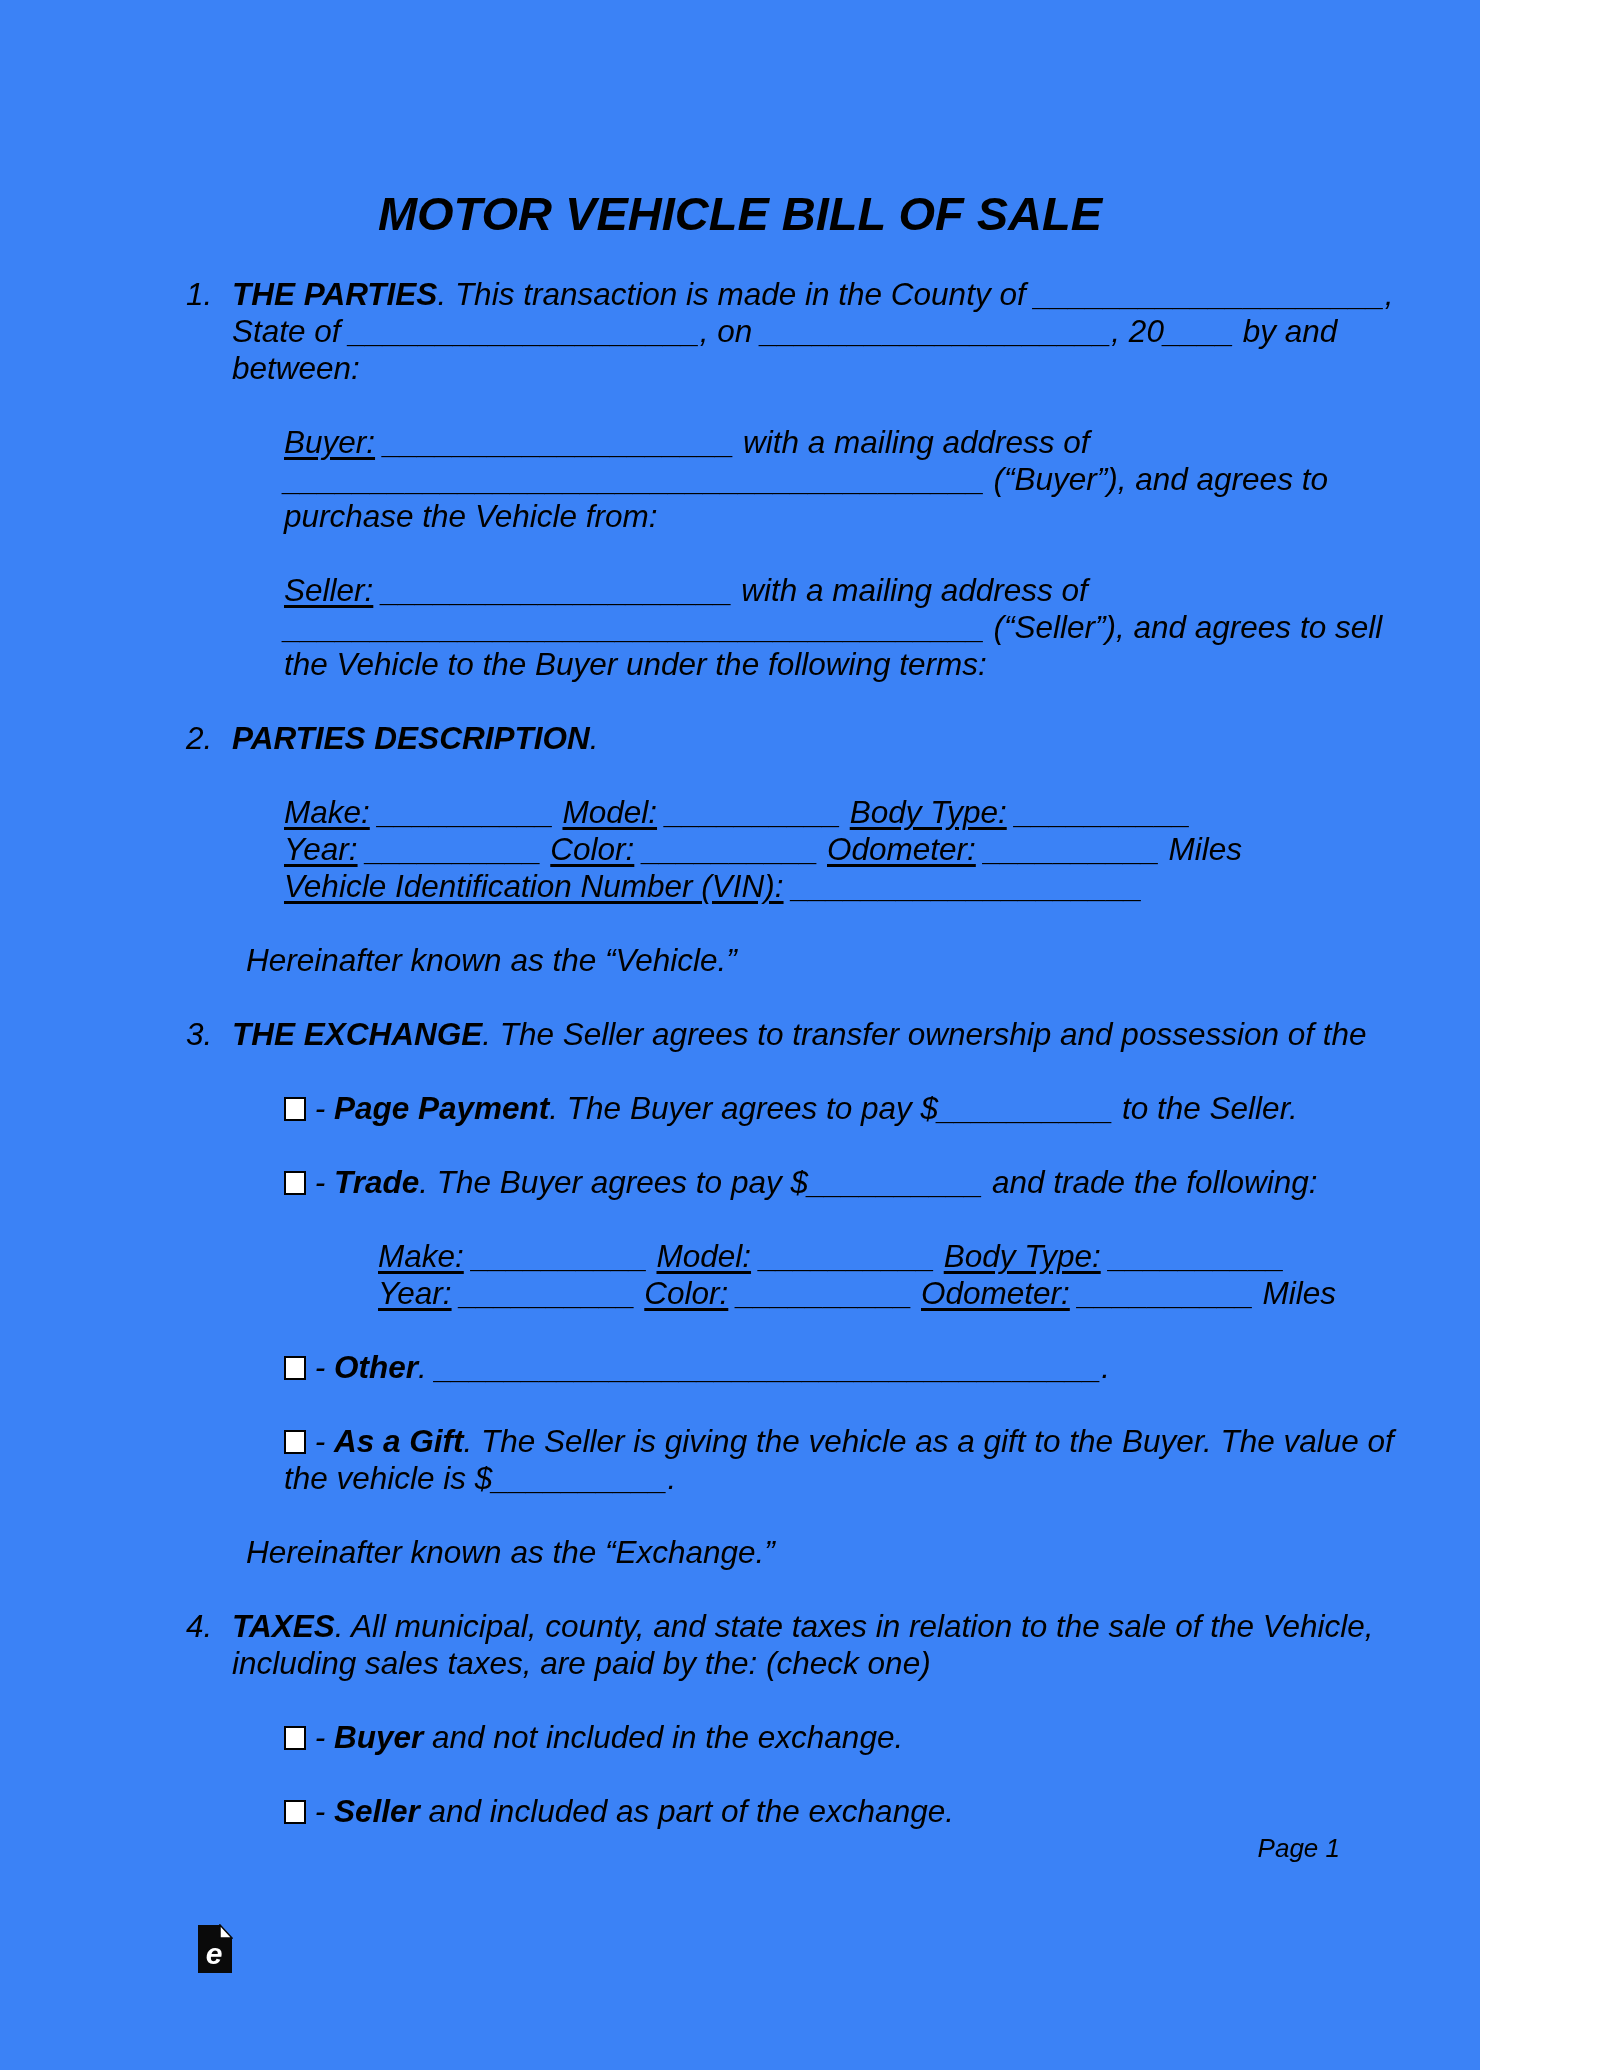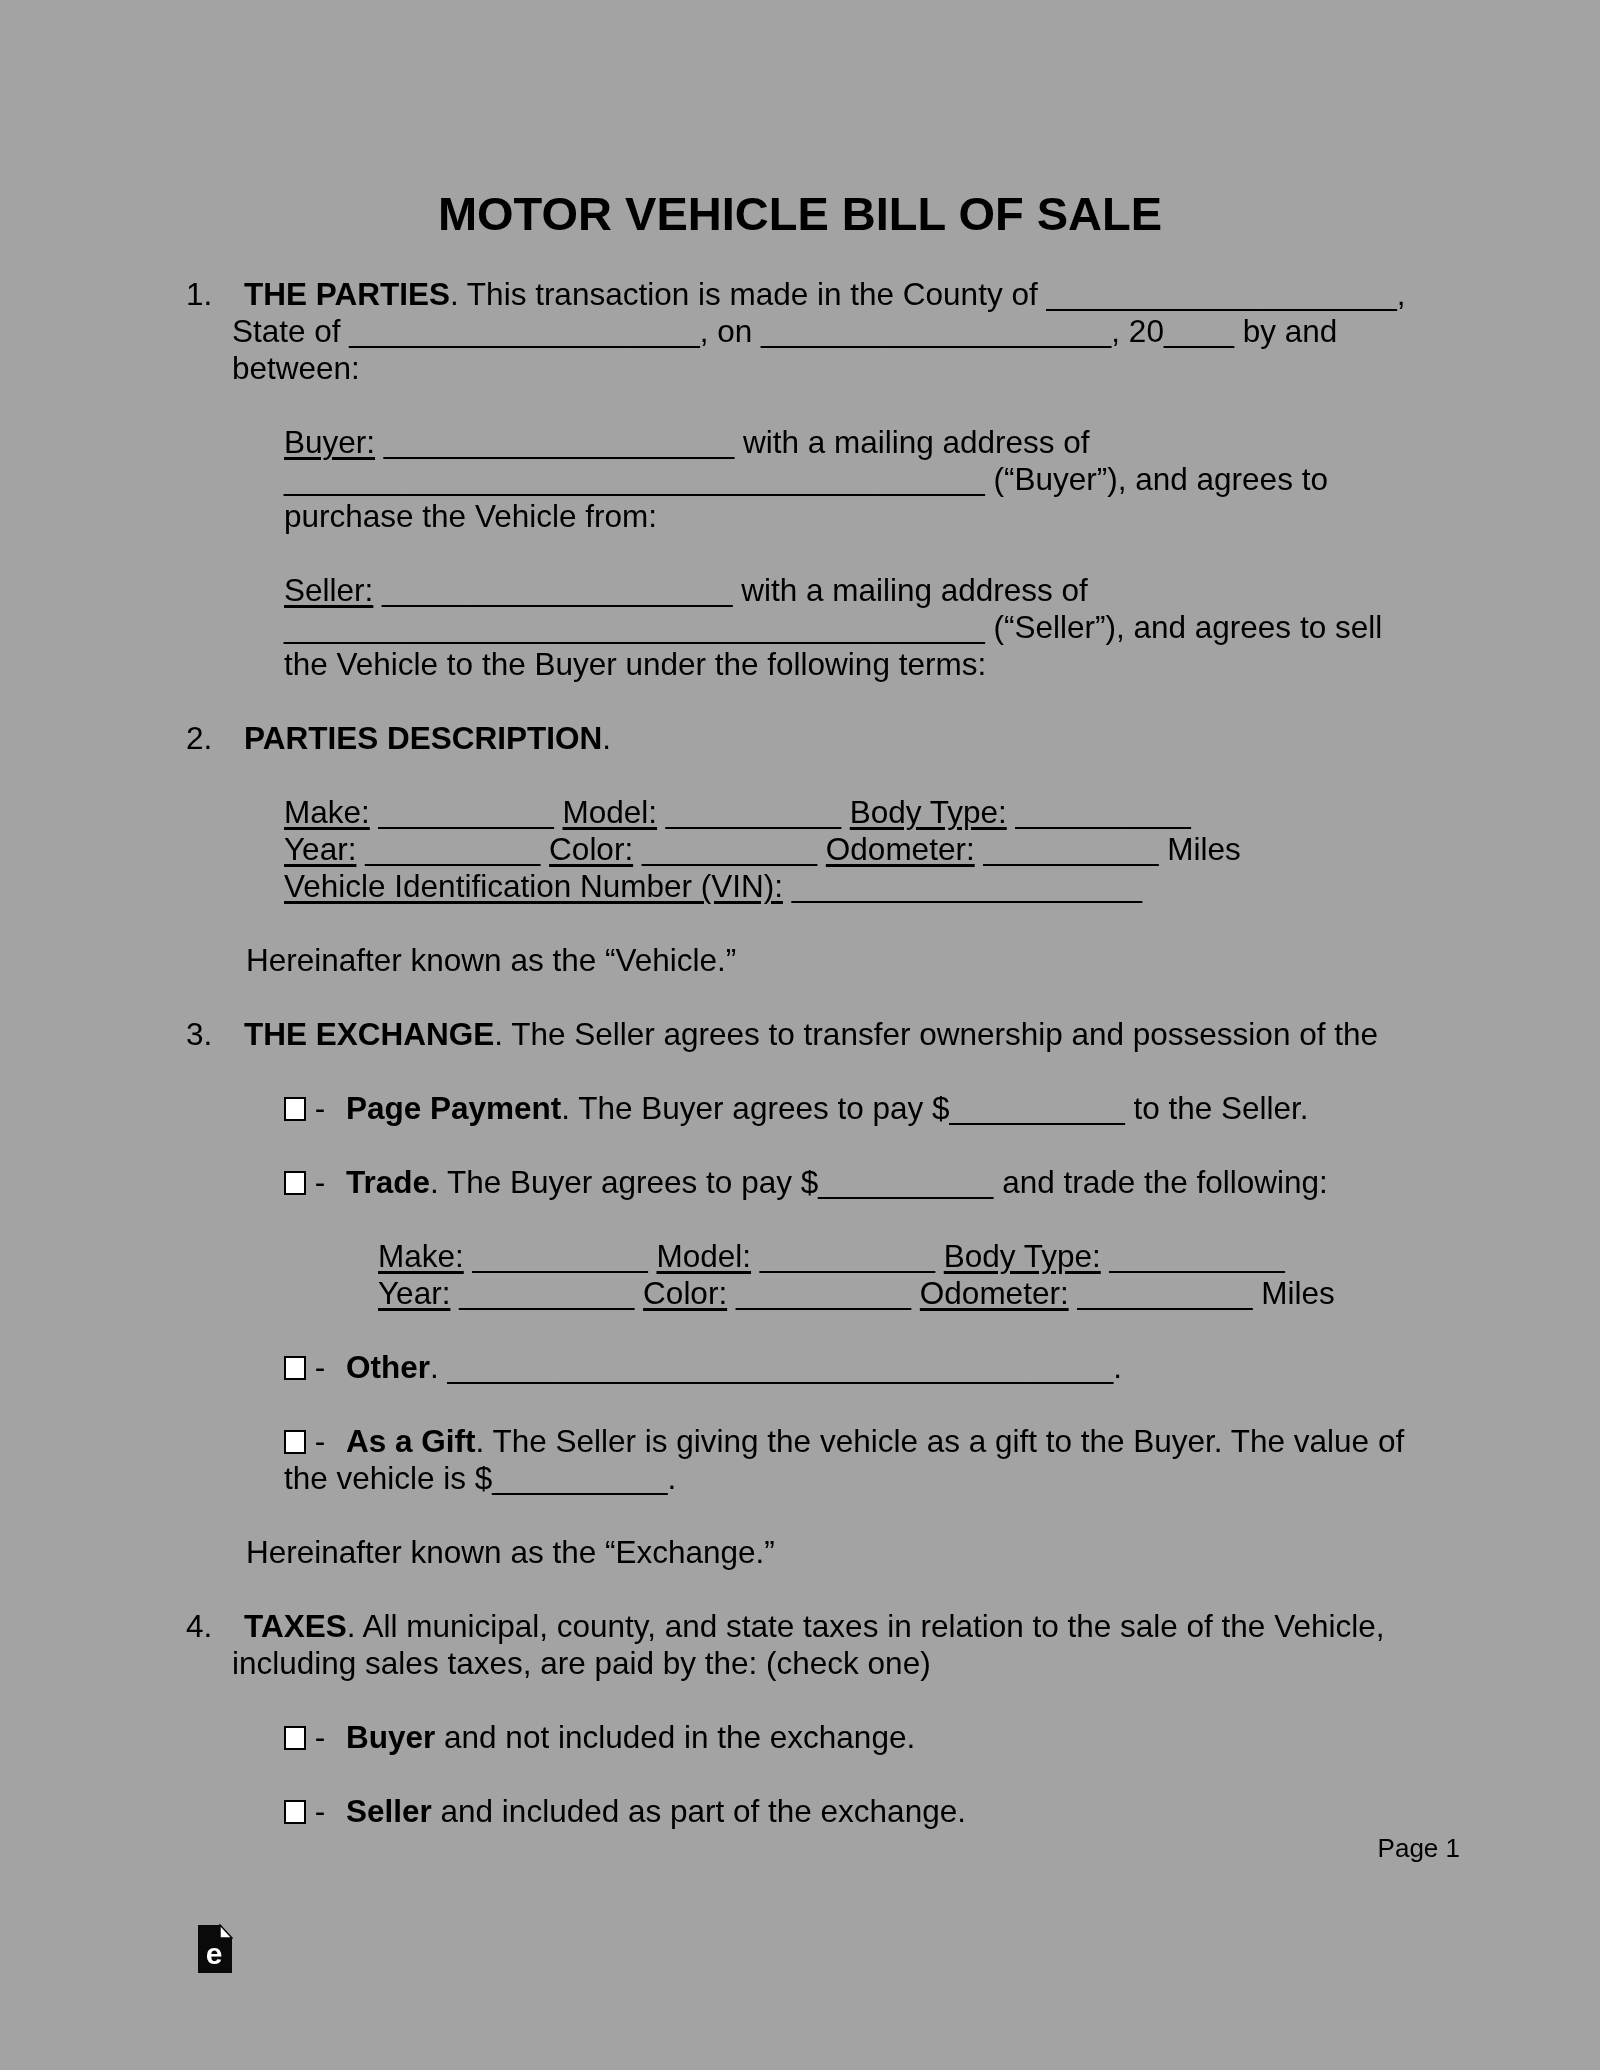--- a/index.html
+++ b/index.html
@@ -1,39 +1,40 @@
 <!DOCTYPE html>
 <html><head>
 <meta charset="utf-8">
 <style>
   html,body{margin:0;padding:0;background:#ffffff;}
   .page{
     position:relative;
-    width:1600px;height:2070px;
-    background:#a3a3a3;
+    width:1480px;height:2070px;
+    background:#3b82f6;
     font-family:"Liberation Sans","DejaVu Sans",sans-serif;
     font-size:31.5px;line-height:37px;color:#000;
     overflow:hidden;
+    font-style:italic;
   }
   .title{
     margin:0;padding-top:190px;
     text-align:center;
     font-size:47px;line-height:47px;font-weight:700;
     white-space:pre;
   }
   .content{margin:39px 178px 0 186px;}
   .block{margin-top:37px;}
   .block:first-child{margin-top:0;}
   .numbered{position:relative;padding-left:46px;}
   .num{position:absolute;left:0;top:0;}
   .l1{margin-left:60px;}
   .sub{margin-left:98px;}
   .sub2{margin-left:192px;}
   .line{white-space:pre;}
-  .b{font-weight:700;margin-left:12px;}
+  .b{font-weight:700;}
   .u{text-decoration:underline;text-decoration-thickness:2.5px;text-underline-offset:4px;}
   .checkbox{
     display:inline-block;width:22px;height:24px;
     border:2.5px solid #000;box-sizing:border-box;
     vertical-align:-2px;background:#fff;
   }
   .footer-logo{position:absolute;left:197px;top:1924px;width:36px;height:50px;}
   .footer-page{position:absolute;right:140px;top:1834px;font-size:26px;line-height:28px;}
 </style>
 </head>

